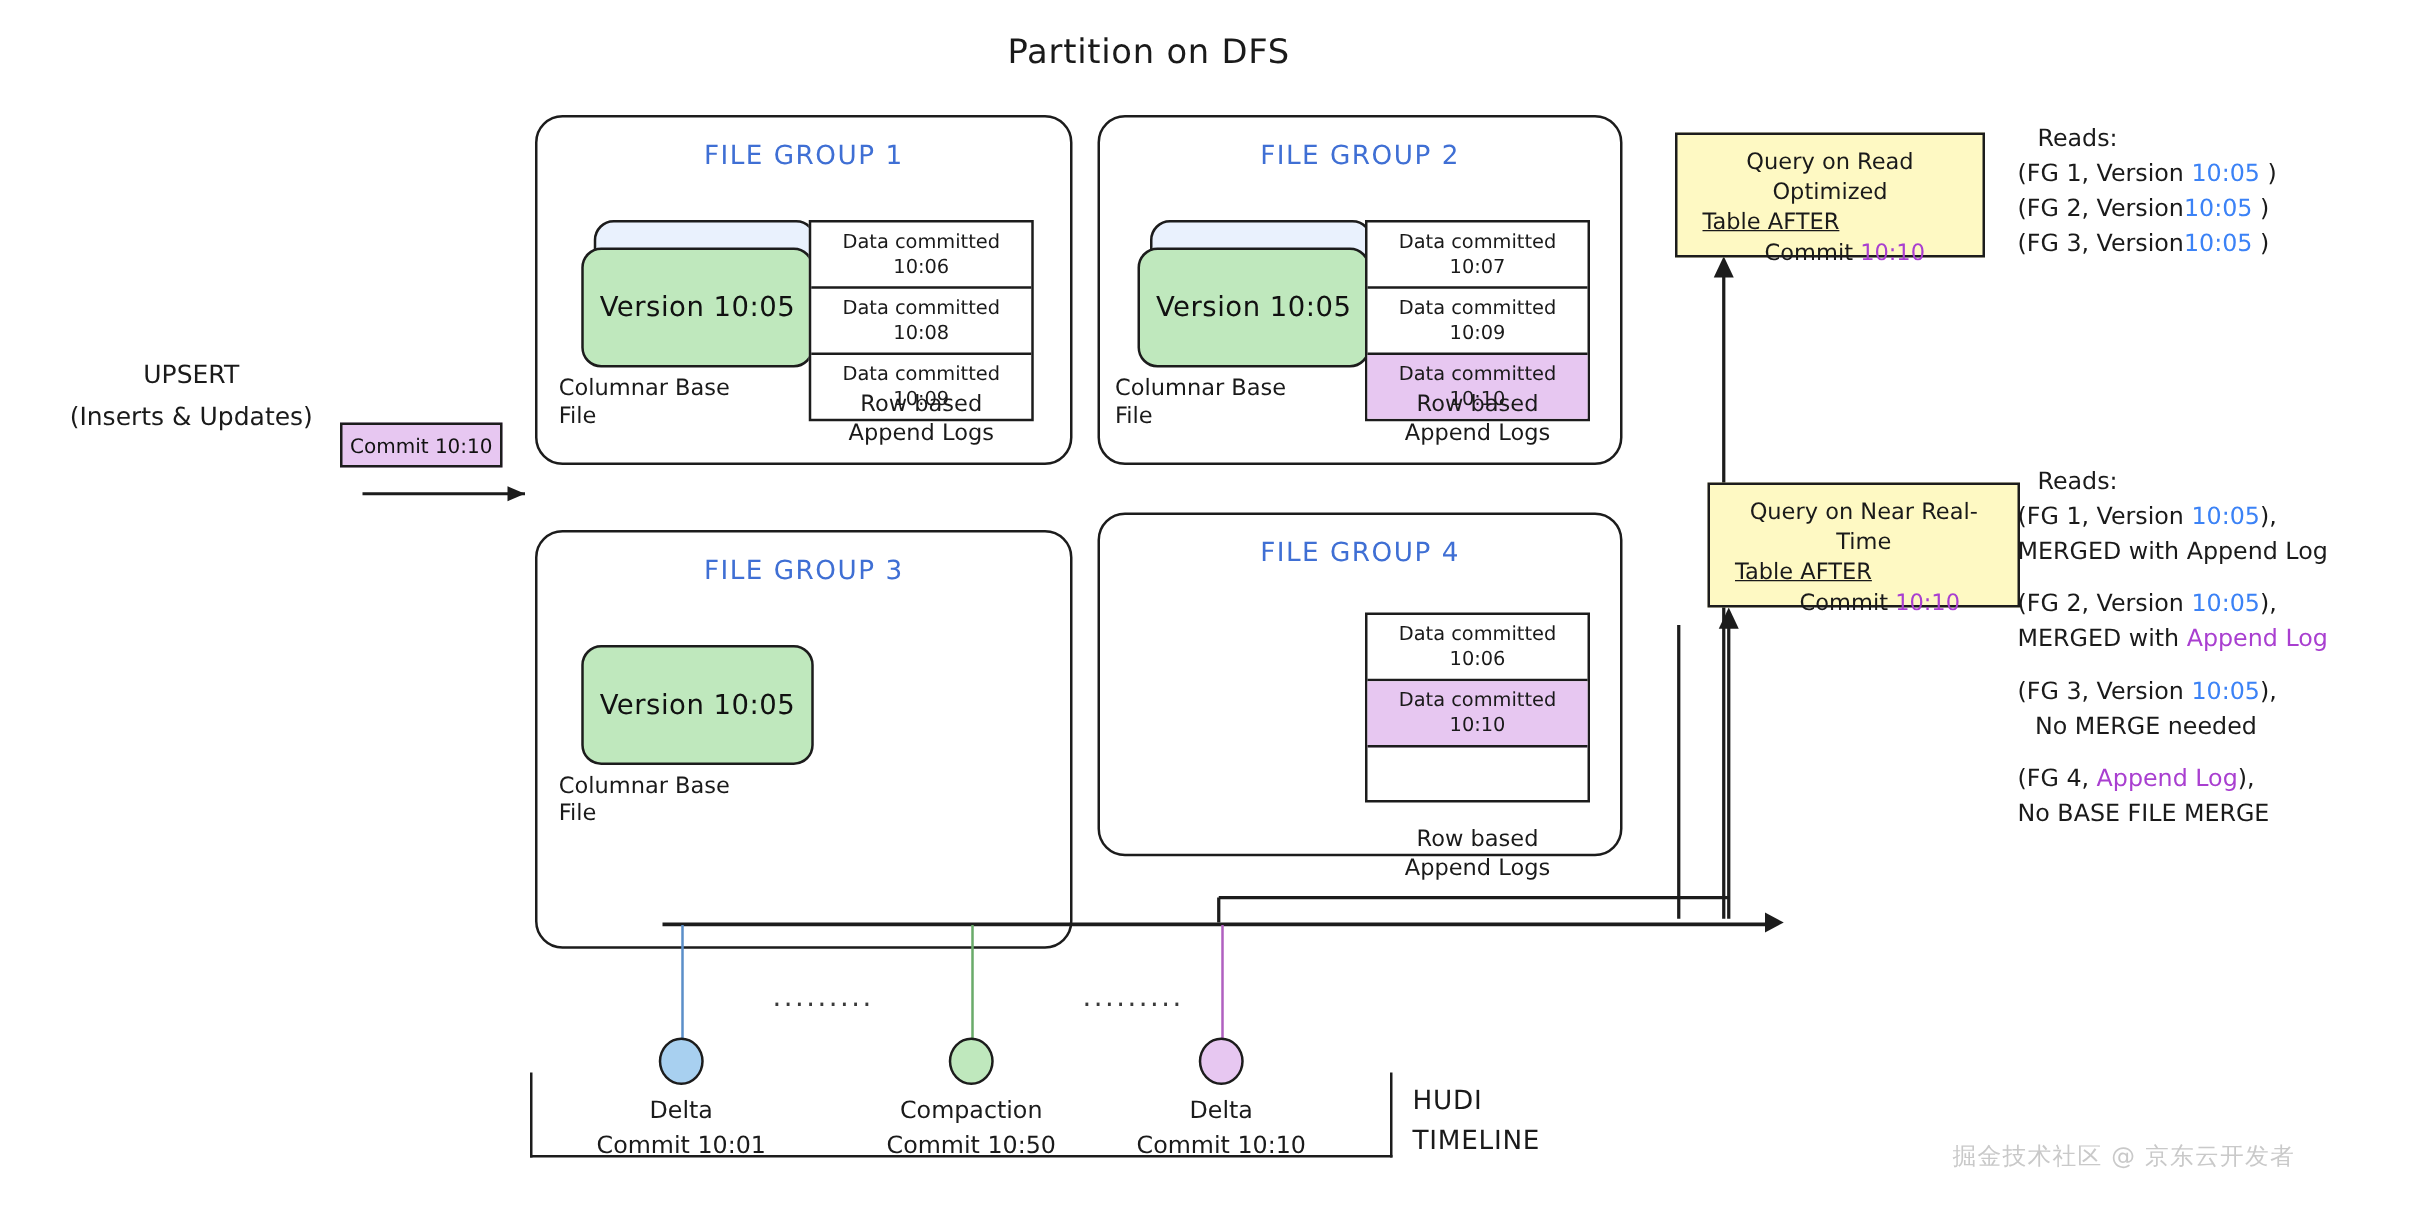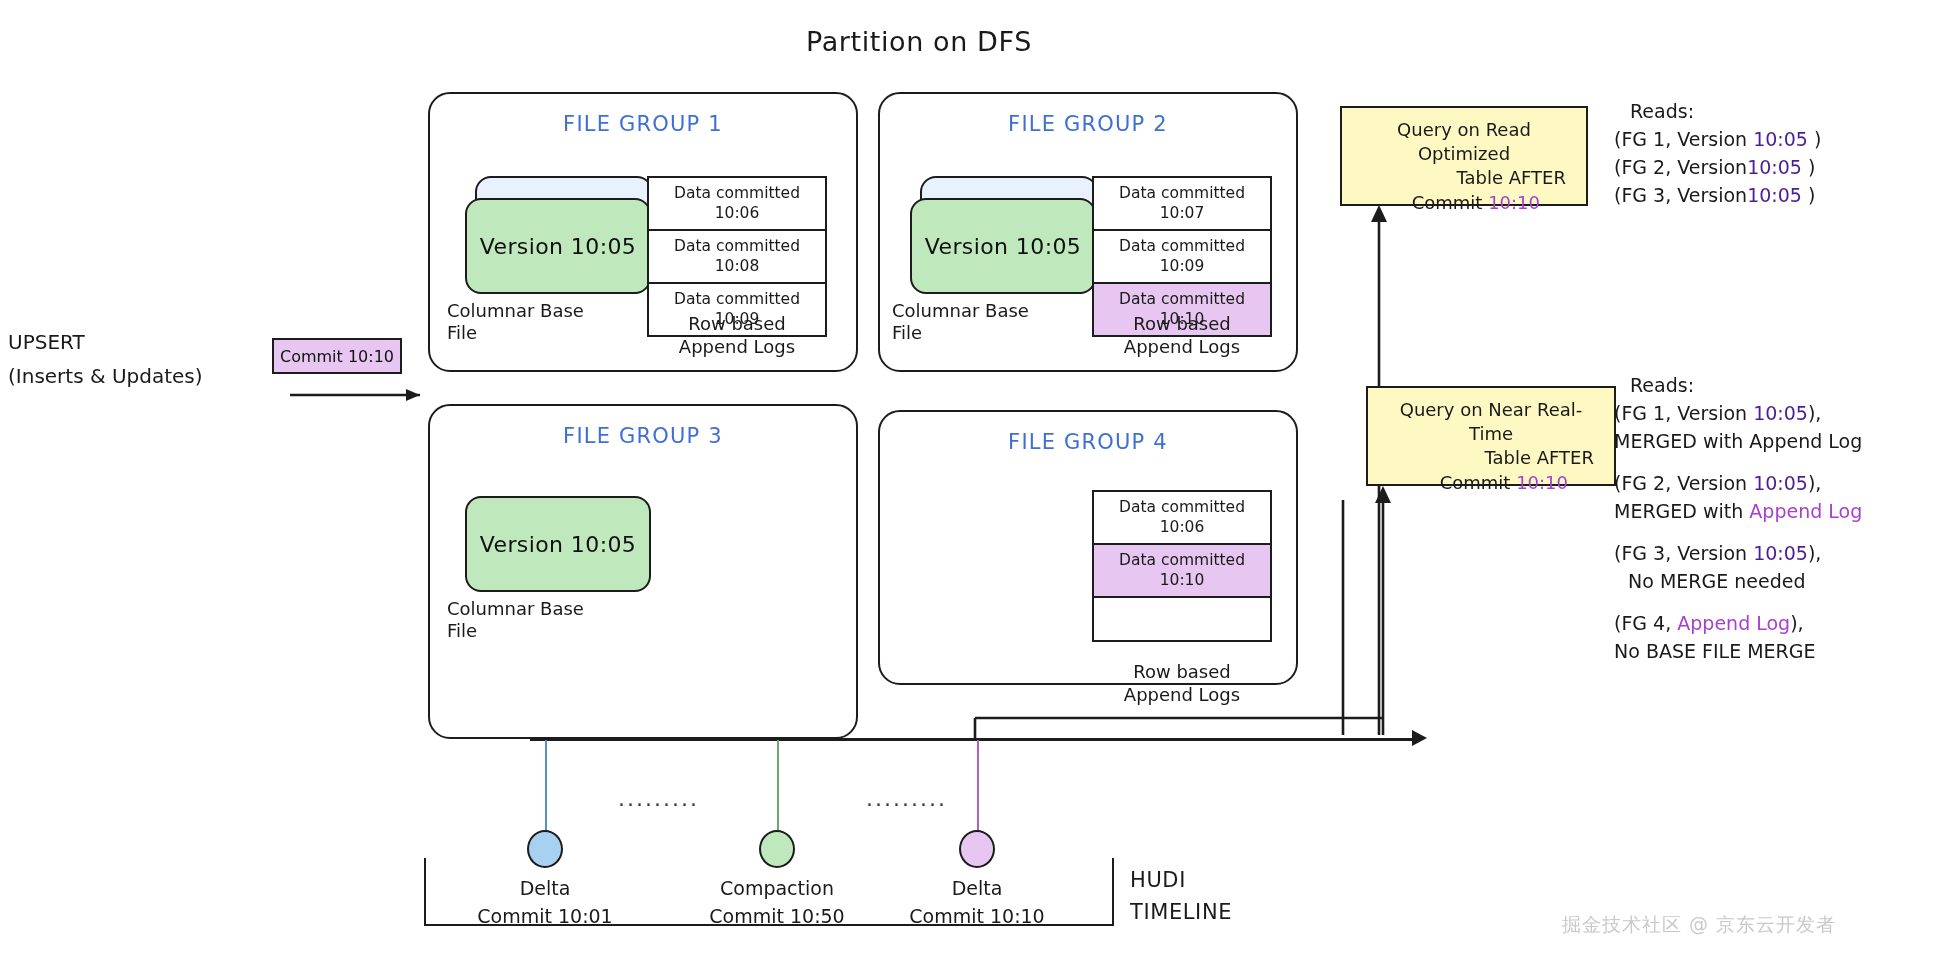--- a/index.html
+++ b/index.html
@@ -70,41 +70,41 @@
   .log-row.hl { background: #e7c7f1; }
   .log-row.empty { min-height: 42px; }
   .log-caption {
     position: absolute; width: 220px; left: -20px;
     text-align: center; font-size: 18px; line-height: 23px; color: #1a1a1a;
   }
 
   
   #upsert-label {
     position: absolute; left: 8px; top: 282px; width: 290px;
-    font-size: 20px; line-height: 34px; color: #1a1a1a; margin-top: 43px;
+    text-align: center; font-size: 20px; line-height: 34px; color: #1a1a1a;
   }
   #commit-chip {
     position: absolute; left: 272px; top: 338px;
     width: 130px; height: 36px;
     background: #e7c7f1; border: 2.2px solid #1c1c1c;
     display: flex; align-items: center; justify-content: center;
     font-size: 16px; color: #111;
   }
 
   
   .query-box {
     position: absolute;
     border: 2.4px solid #1c1c1c; background: #fef9c3;
     padding: 10px 20px 12px;
   }
   .q-l1 { font-size: 18px; text-align: center; line-height: 24px; }
-  .q-l2 { font-size: 18px; text-align: right; line-height: 24px; }
+  .q-l2 { font-size: 18px; text-align: left; line-height: 24px; text-decoration: underline; }
   .q-l3 { font-size: 18px; text-align: right; line-height: 26px; padding-right: 26px; }
   .purple { color: #a93fd0; }
-  .green  { color: #4c1d95; }
+  .green  { color: #3b82f6; }
 
   
   .reads { position: absolute; font-size: 19px; line-height: 26px; color: #1a1a1a; }
   .reads .hdr { padding-left: 16px; margin-bottom: 2px; }
   .reads .entry { margin-bottom: 2px; white-space: nowrap; }
   .reads .gap { height: 14px; }
 
   
   #tl-axis {
     position: absolute; left: 530px; top: 738px;
@@ -217,21 +217,21 @@
       <div class="log-row hand">Data committed<br>10:07</div>
       <div class="log-row hand">Data committed<br>10:09</div>
       <div class="log-row hl hand">Data committed<br>10:10</div>
     </div>
     <div class="log-caption hand" style="left:192px; top:218px;">
       <div>Row based</div>
       <div>Append Logs</div>
     </div>
   </div>
 
-  <div class="fg-card" style="left:428px; top:404px; width:430px; height:335px;">
+  <div class="fg-card" style="left:428px; top:424px; width:430px; height:335px;">
     <div class="fg-title hand">FILE GROUP 3</div>
 
     <div class="base-stack" style="left:35px; top:90px;">
       <div class="base-front solo hand">Version 10:05</div>
       <div class="base-caption hand" style="top:102px;">
         <div>Columnar Base</div>
         <div>File</div>
       </div>
     </div>
   </div>

